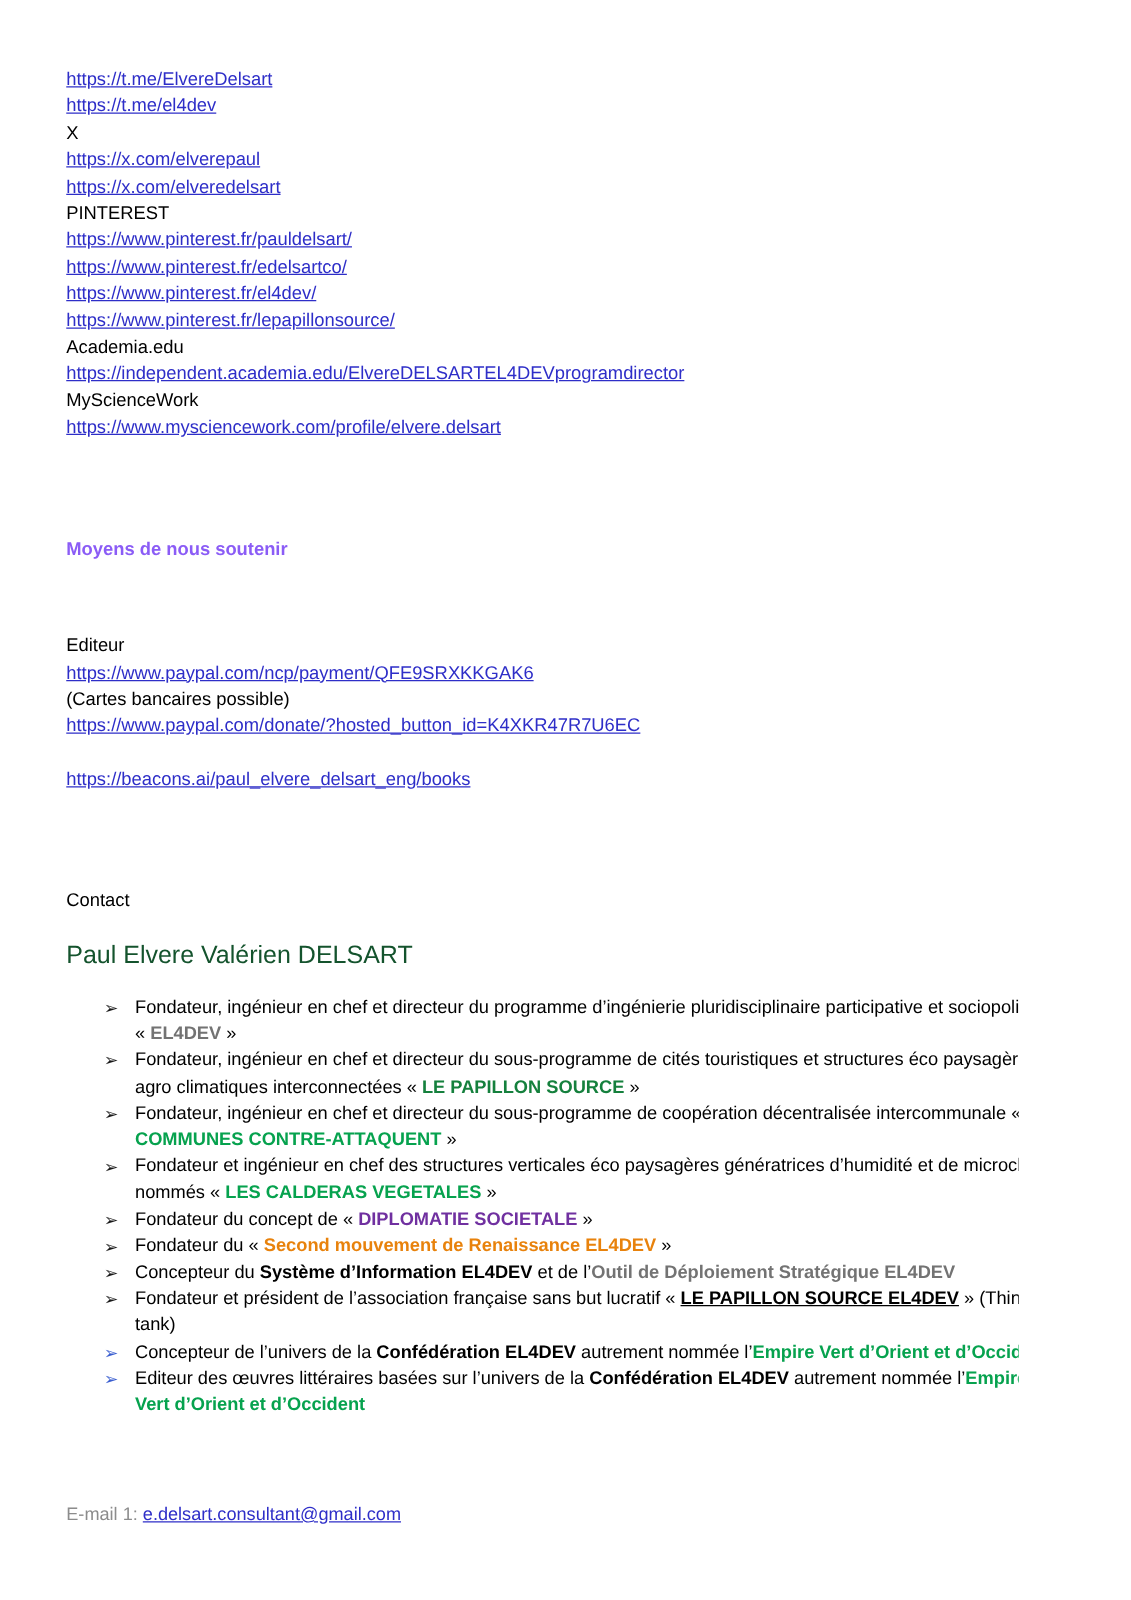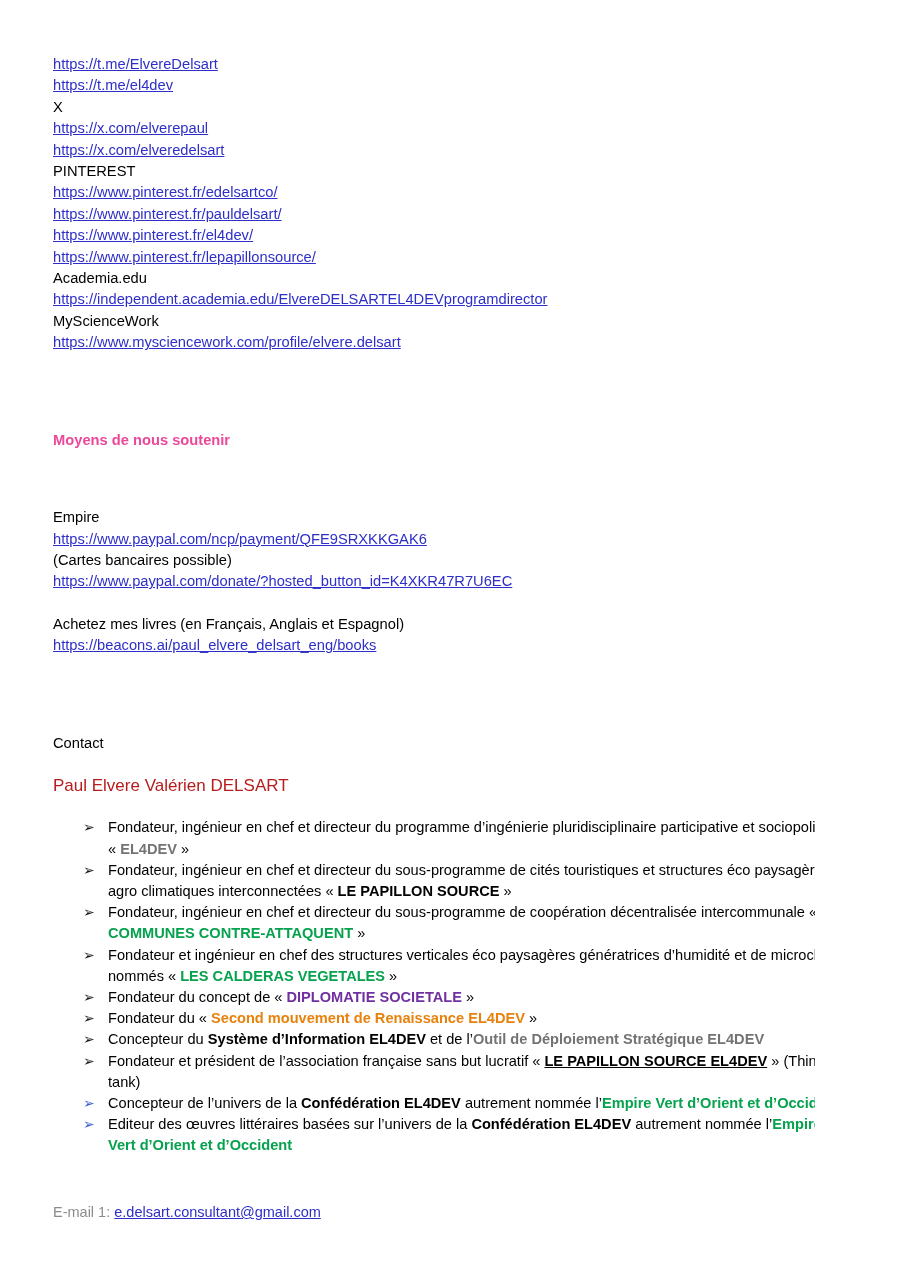--- a/index.html
+++ b/index.html
@@ -43,26 +43,26 @@
     white-space: nowrap;
   }
   .spacer-xl { height: 76px; }
   .spacer-lg { height: 56px; }
   .spacer-sm { height: 21px; }
 
   .heading-bold {
     font-size: 14.7px;
     line-height: 21.4px;
     font-weight: bold;
-    color: #ec4899;
+    color: #8b5cf6;
   }
   .gray-name {
-    font-size: 17px;
+    font-size: 20px;
     line-height: 21.4px;
-    color: #b91c1c;
+    color: #14532d;
   }
   .list {
     margin: 0;
     padding: 0;
     list-style: none;
   }
   .li {
     position: relative;
     padding-left: 55px;
     font-size: 14.6px;
@@ -75,21 +75,21 @@
     left: 30px;
     top: 0px;
     font-size: 14px;
     line-height: 21.2px;
     color: #1a1a1a;
   }
   .li.blue-marker .marker { color: #3B5FD0; }
   .b { font-weight: bold; }
   .u { text-decoration: underline; }
   .c-red { color: #737373; font-weight: bold; }
-  .c-blue { color: #000000; font-weight: bold; }
+  .c-blue { color: #15803d; font-weight: bold; }
   .c-green { color: #06A24E; font-weight: bold; }
   .c-purple { color: #7030A0; font-weight: bold; }
   .c-orange { color: #E8820C; font-weight: bold; }
   .footer {
     position: absolute;
     left: 53px;
     top: 1202px;
     font-size: 14.5px;
     line-height: 20px;
     color: #8C8C8C;
@@ -108,44 +108,43 @@
 
   <div class="content">
 
     <div id="top-links">
         <a class="link" href="#">https://t.me/ElvereDelsart</a>
         <a class="link" href="#">https://t.me/el4dev</a>
         <div class="line">X</div>
         <a class="link" href="#">https://x.com/elverepaul</a>
         <a class="link" href="#">https://x.com/elveredelsart</a>
         <div class="line">PINTEREST</div>
+        <a class="link" href="#">https://www.pinterest.fr/pauldelsart/</a>
         <a class="link" href="#">https://www.pinterest.fr/edelsartco/</a>
-        <a class="link" href="#">https://www.pinterest.fr/pauldelsart/</a>
         <a class="link" href="#">https://www.pinterest.fr/el4dev/</a>
         <a class="link" href="#">https://www.pinterest.fr/lepapillonsource/</a>
         <div class="line">Academia.edu</div>
         <a class="link" href="#">https://independent.academia.edu/ElvereDELSARTEL4DEVprogramdirector</a>
         <div class="line">MyScienceWork</div>
         <a class="link" href="#">https://www.mysciencework.com/profile/elvere.delsart</a>
       </div>
 
     <div class="spacer-xl"></div>
 
     <div class="heading-bold">Moyens de nous soutenir</div>
 
     <div class="spacer-lg"></div>
 
-    <div class="line">Empire</div>
+    <div class="line">Editeur</div>
     <a class="link" href="#">https://www.paypal.com/ncp/payment/QFE9SRXKKGAK6</a>
     <div class="line">(Cartes bancaires possible)</div>
     <a class="link" href="#">https://www.paypal.com/donate/?hosted_button_id=K4XKR47R7U6EC</a>
 
     <div class="spacer-sm"></div>
 
-    <div class="line">Achetez mes livres (en Français, Anglais et Espagnol)</div>
     <a class="link" href="#">https://beacons.ai/paul_elvere_delsart_eng/books</a>
 
     <div class="spacer-xl"></div>
 
     <div class="line">Contact</div>
 
     <div class="spacer-sm"></div>
 
     <div class="gray-name">Paul Elvere Valérien DELSART</div>
 

